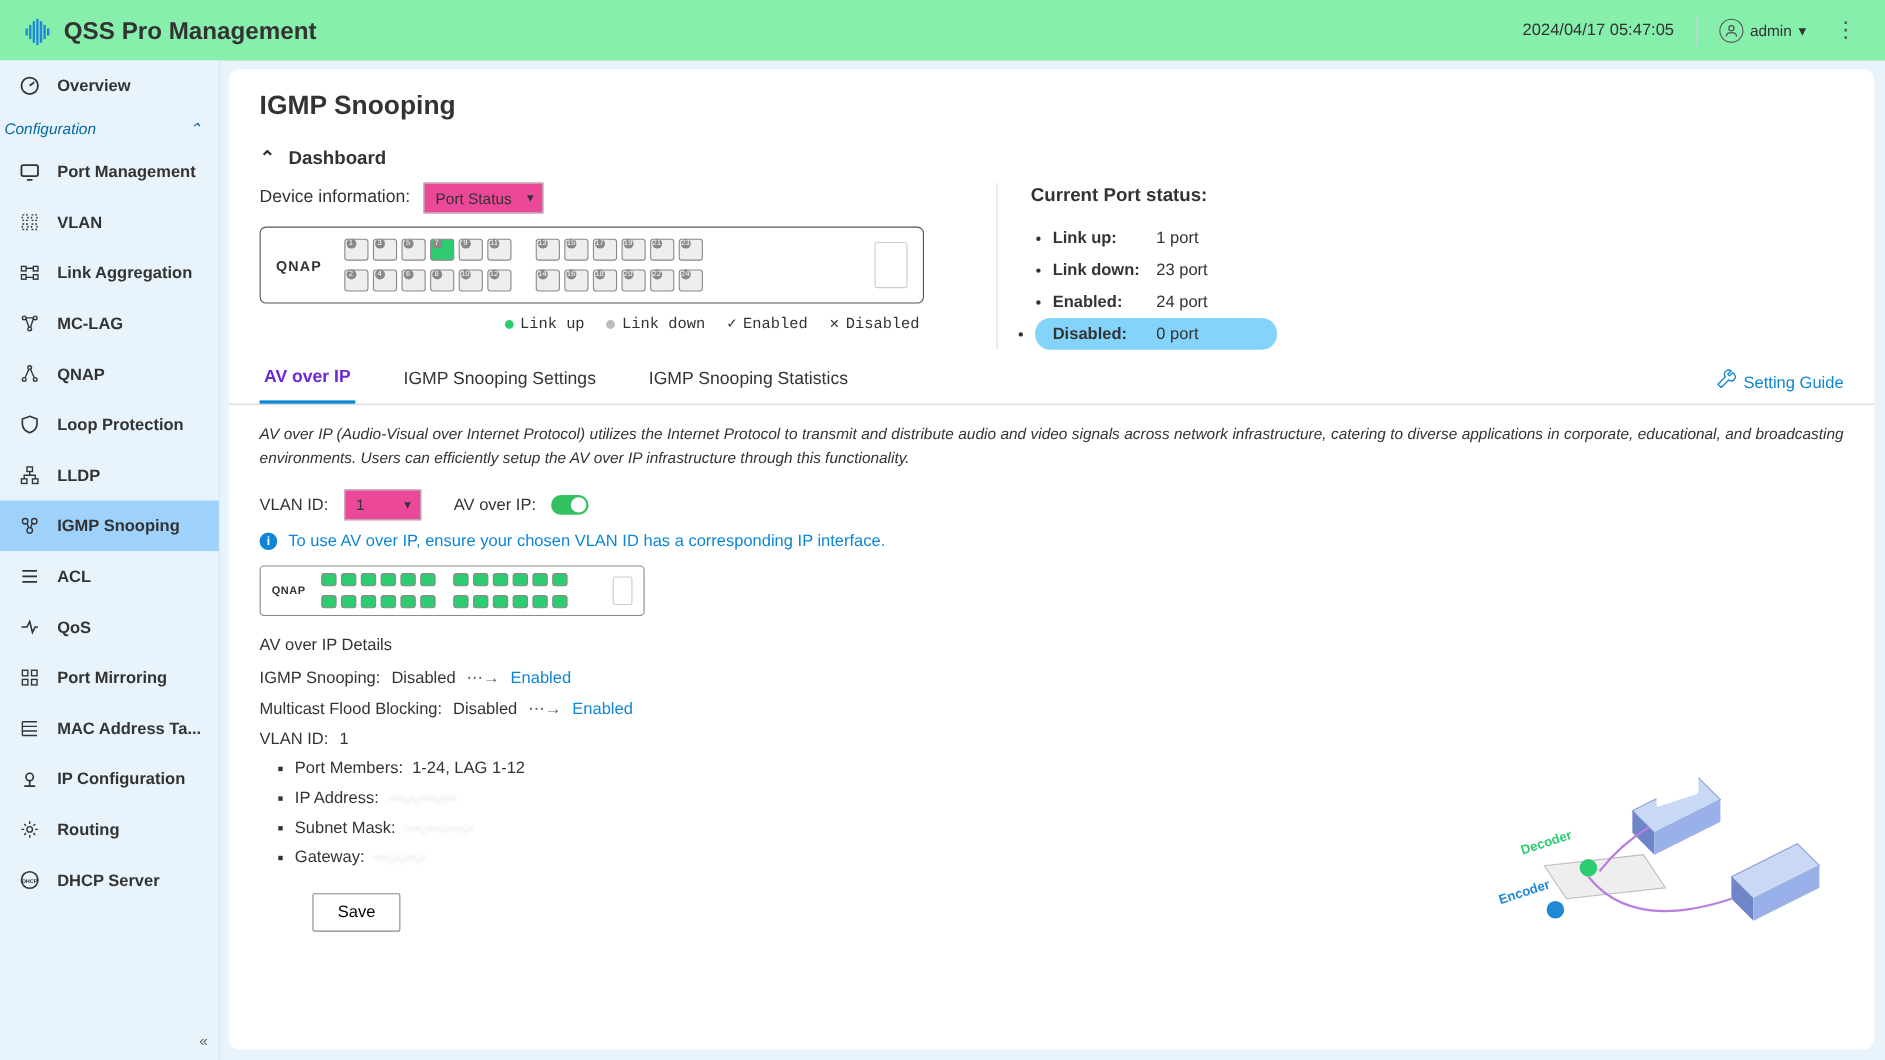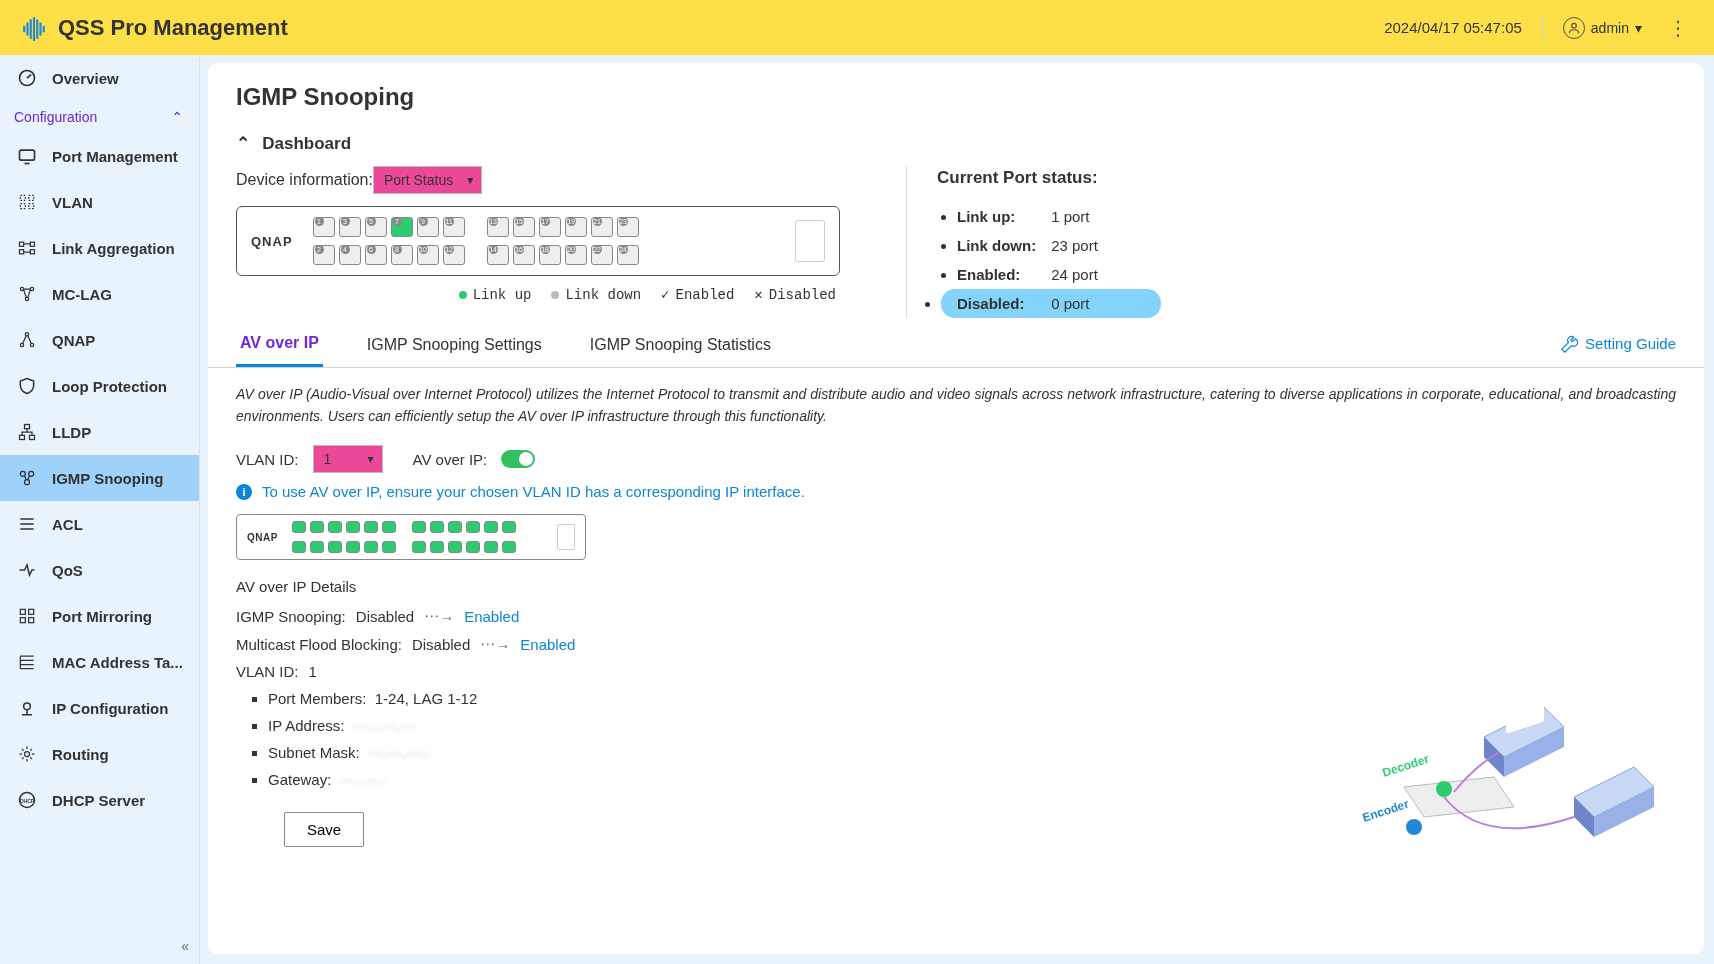--- a/index.html
+++ b/index.html
@@ -10,21 +10,21 @@
   height: 964px;
   overflow: hidden;
   font-size: 14px;
   color: #333;
 }
 .header {
   height: 55px;
   display: flex;
   align-items: center;
   padding: 0 20px;
-  background: #fde047;
+  background: #86efac;
 }
 .header .logo {
   width: 28px; height: 28px;
   display: inline-flex; align-items: center; justify-content: center;
   margin-right: 10px;
 }
 .header .app-title {
   font-size: 22px;
   font-weight: 600;
   color: #333;
@@ -61,22 +61,22 @@
   display: flex; align-items: center; gap: 14px;
   padding: 12px 16px;
   font-size: 15px; font-weight: 600; color: #333;
   cursor: pointer;
   white-space: nowrap;
   overflow: hidden; text-overflow: ellipsis;
 }
 .side-item.active { background: #9ed2fb; }
 .side-section {
   display:flex; align-items:center; justify-content:space-between;
-  padding: 8px 16px 8px 14px;
-  color: #6d28d9; font-size: 14px; cursor:pointer;
+  padding: 8px 16px 8px 4px;
+  color: #0369a1; font-size: 14px; cursor:pointer;font-style:italic;
 }
 .side-icon { width:22px; height:22px; display:inline-flex; align-items:center; justify-content:center; flex-shrink:0;}
 .side-collapse {
   position:absolute; bottom:10px; right:10px; cursor:pointer; color:#666;
 }
 
 .content {
   flex: 1;
   background: #fff;
   border-radius: 10px;
@@ -90,21 +90,21 @@
 .page-title { font-size: 24px; font-weight: 700; padding: 20px 28px 10px; }
 .dash-header {
   display:flex; align-items:center; gap:12px;
   padding: 12px 28px 4px;
   font-size: 17px; font-weight: 600;
 }
 .dash-row { display:flex; padding: 8px 28px 0; gap: 40px; }
 .dash-left { flex: 0 0 620px; }
 .dash-right { flex: 1; border-left: 1px solid #ddd; padding-left: 30px; margin-left:10px; }
 
-.dev-info-row { display:flex; align-items:center; margin-bottom: 12px; }
+.dev-info-row { display:flex; align-items:center; gap: 12px; margin-bottom: 12px; }
 .dev-info-label { font-size: 16px; }
 .select { border:1px solid #bbb; background:#ec4899; padding:5px 28px 5px 10px; position:relative; cursor:pointer; font-size:14px;}
 .select::after { content:'▾'; position:absolute; right:8px; top:50%; transform:translateY(-50%); font-size:12px; }
 
 .switch-box {
   border: 1.5px solid #555; border-radius: 6px;
   padding: 10px 14px;
   display:flex; align-items:center; gap: 20px;
   width: 604px;
 }
@@ -141,21 +141,21 @@
 }
 
 .tabbar {
   display:flex; align-items:center; gap: 40px;
   padding: 16px 28px 0; border-bottom:1px solid #d3d3d3;
   position:relative;
 }
 .tabbar .tab { padding: 0 4px 12px; font-size:16px; font-weight:500; cursor:pointer; color:#333; }
 .tabbar .tab.active { color:#6d28d9; font-weight:600; border-bottom: 3px solid #0d86d6; }
 .tabbar .setting-guide {
-  margin-left:auto; display:flex; align-items:flex-start; gap:6px;
+  margin-left:auto; display:flex; align-items:flex-end; gap:6px;
   color:#0d86d6; font-size:15px; cursor:pointer; padding-bottom:10px;
 }
 
 .body-inner { padding: 16px 28px 20px; position:relative;}
 .desc { font-size:14px; line-height:1.55; text-align:justify;font-style:italic; }
 .ctrl-row { display:flex; align-items:center; gap:14px; margin:18px 0 10px;}
 .ctrl-row .label { font-size:15px; }
 .toggle {
   width: 34px; height:18px; background:#33c060; border-radius:10px; position:relative; cursor:pointer;
 }

